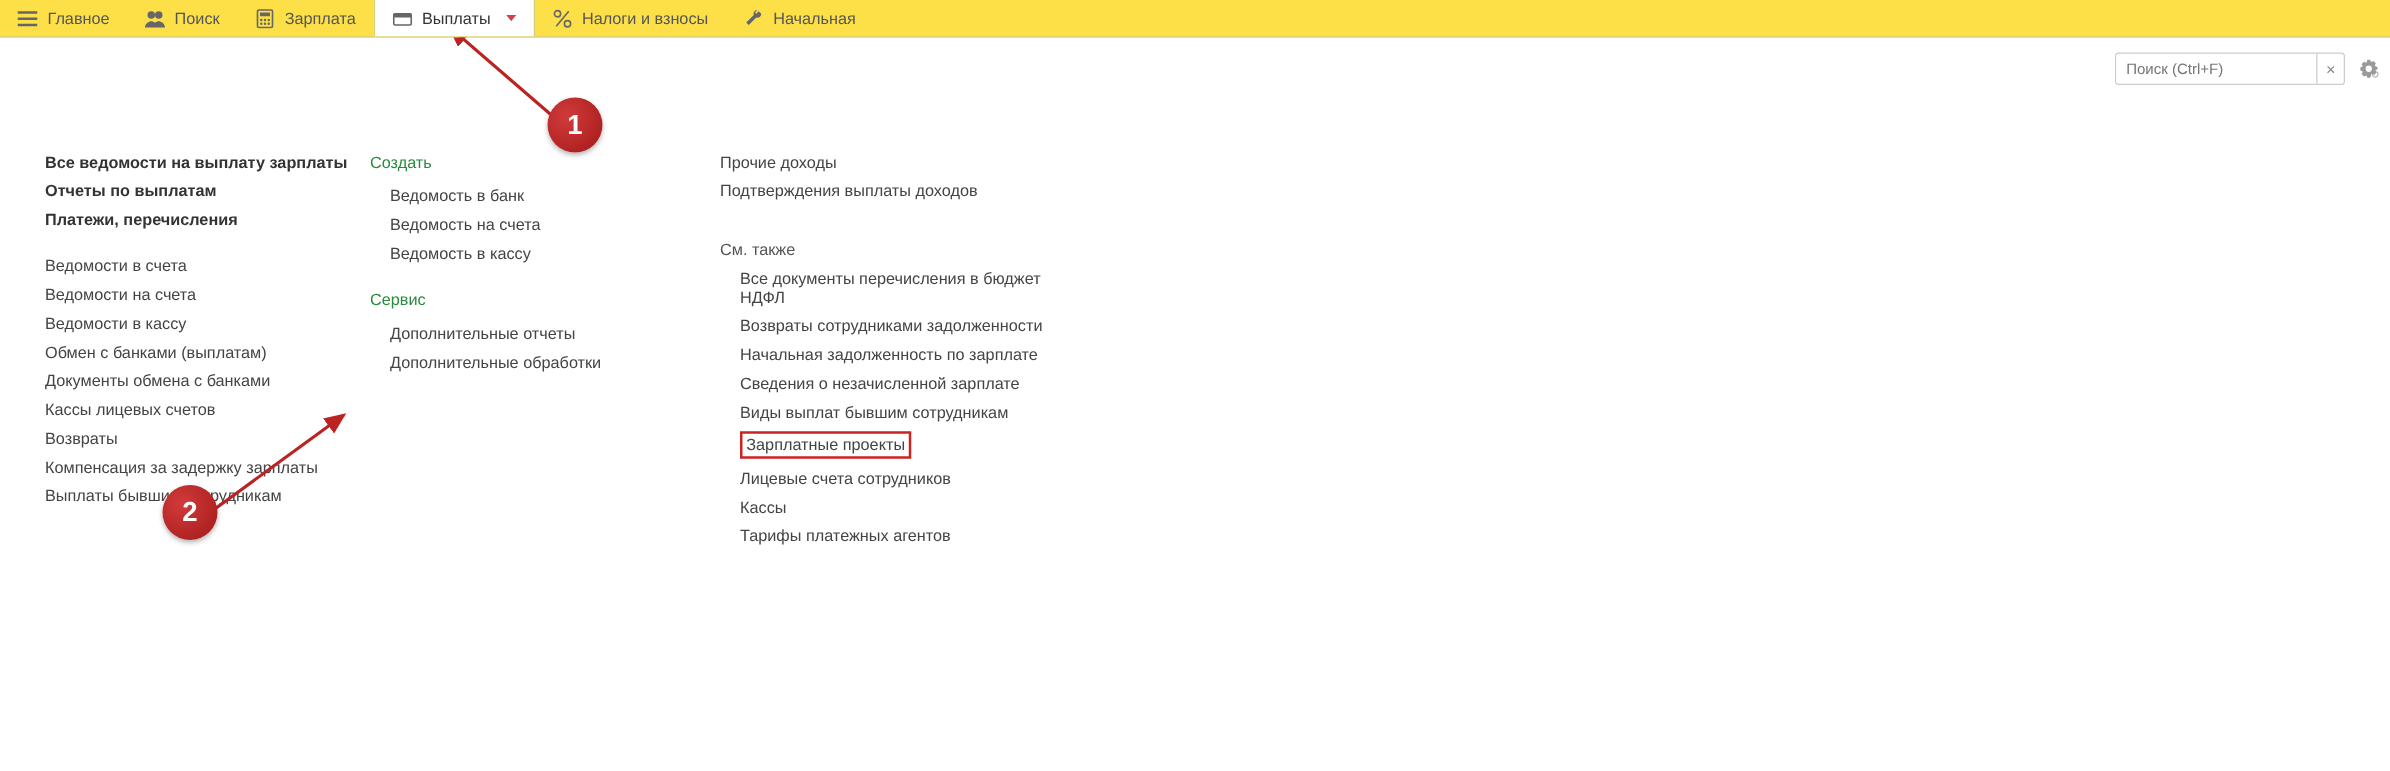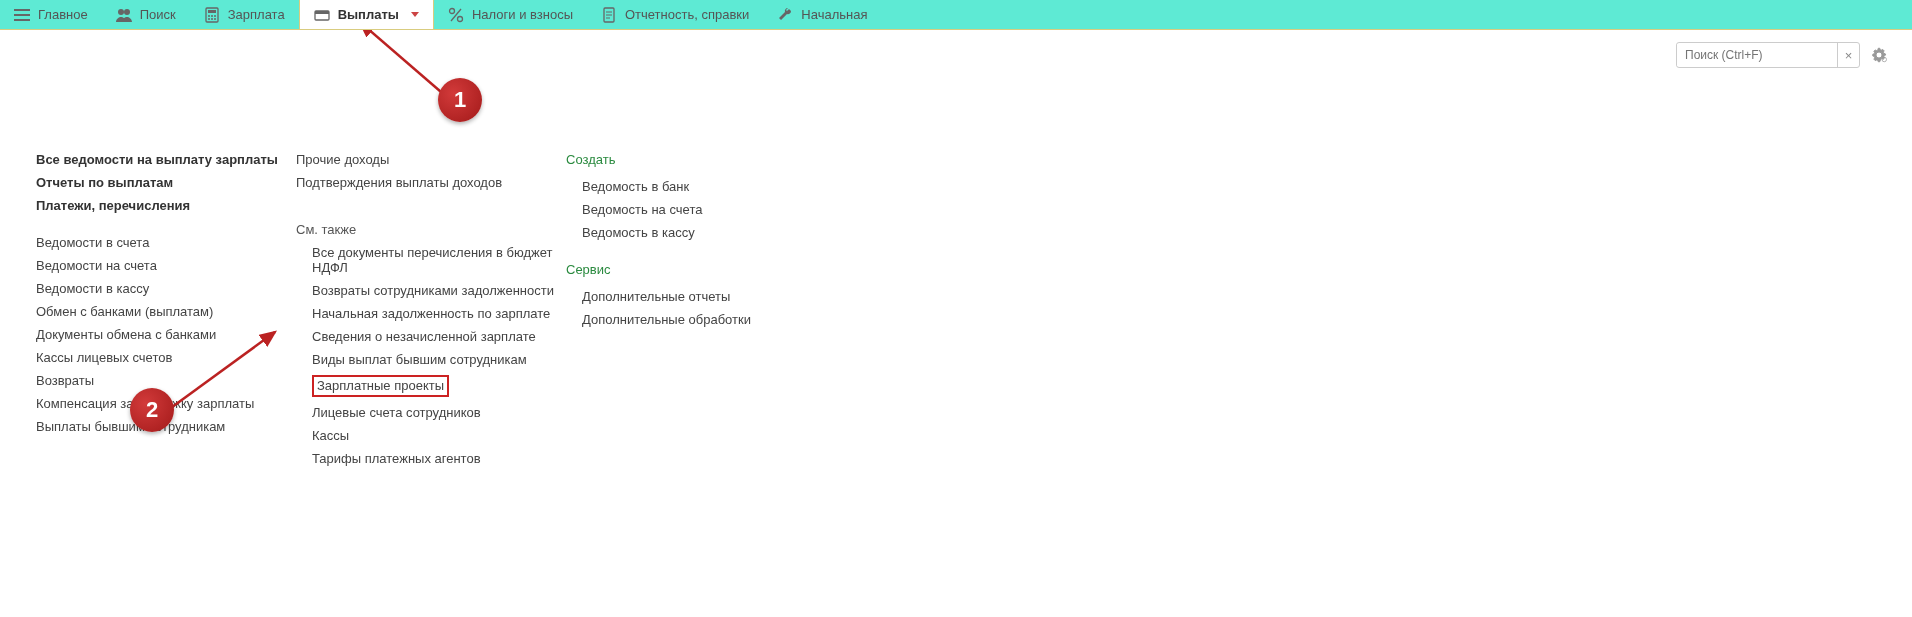--- a/index.html
+++ b/index.html
@@ -6,49 +6,48 @@
   body {
     font-family: Arial, sans-serif;
     font-size: 13px;
     color: #333;
     background: #fff;
     width: 1912px;
   }
   .top-nav {
     display: flex;
     align-items: stretch;
-    background: #5eead4;
+    background: #fde047;
     border-bottom: 1px solid #d9cc7f;
     height: 30px;
   }
   .nav-item {
     display: flex;
     align-items: center;
     padding: 0 14px;
     cursor: pointer;
     color: #555;
     gap: 8px;
     white-space: nowrap;
   }
   .nav-item.active {
     background: #fff;
     border-left: 1px solid #d9cc7f;
     border-right: 1px solid #d9cc7f;
     color: #333;
-    font-weight: bold;
   }
   .nav-icon { width: 16px; height: 16px; display: inline-flex; align-items:center; justify-content:center; }
   .nav-icon svg { width:16px; height:16px; fill:#666; }
   .caret-down {
     width:0; height:0; border-left:4px solid transparent; border-right:4px solid transparent; border-top:5px solid #cc4444; margin-left:4px;
   }
 
   .toolbar-right {
     position: absolute;
-    right: 22px;
+    right: 6px;
     top: 42px;
     display: flex;
     align-items: center;
     gap: 8px;
   }
   .search-box {
     display: flex;
     align-items: center;
     border: 1px solid #ccc;
     border-radius: 3px;
@@ -76,21 +75,21 @@
     cursor:pointer;
   }
   .gear-btn svg { fill:#999; width:18px; height:18px; }
   .gear-tiny { fill:#999; }
 
   .content {
     display: flex;
     padding: 42px 0 0 36px;
     position: relative;
   }
-  .column { margin-top: 80px; }
+  .column { margin-top: 50px; }
   .col1 { width: 260px; }
   .col2 { width: 270px; }
   .col3 { width: 280px; }
 
   .bold-link { font-weight: bold; color:#333; margin-bottom: 8px; cursor:pointer; }
   .plain-link { color:#444; margin-bottom: 8px; cursor:pointer; }
   .section-gap { height: 14px; }
   .subhead { color:#555; margin: 10px 0 8px 0; }
   .subhead-green { color:#2a8a3f; margin-bottom: 12px; }
   .indent { padding-left: 16px; }
@@ -159,31 +158,20 @@
   </div>
   <div class="nav-item">
     <span class="nav-icon">
       <svg viewBox="0 0 16 16">
           <circle cx="4" cy="4" r="2.5" fill="none" stroke="#666" stroke-width="1.3"></circle>
           <circle cx="12" cy="12" r="2.5" fill="none" stroke="#666" stroke-width="1.3"></circle>
           <line x1="13" y1="2" x2="3" y2="14" stroke="#666" stroke-width="1.3"></line>
         </svg>
     </span>
     <span>Налоги и взносы</span>
-  </div>
-  <div class="nav-item">
-    <span class="nav-icon">
-      <svg viewBox="0 0 16 16">
-          <rect x="3" y="1" width="10" height="14" rx="1" fill="none" stroke="#666" stroke-width="1.3"></rect>
-          <line x1="5" y1="5" x2="11" y2="5" stroke="#666"></line>
-          <line x1="5" y1="8" x2="11" y2="8" stroke="#666"></line>
-          <line x1="5" y1="11" x2="9" y2="11" stroke="#666"></line>
-        </svg>
-    </span>
-    <span>Отчетность, справки</span>
   </div>
   <div class="nav-item">
     <span class="nav-icon">
       <svg viewBox="0 0 16 16">
           <path d="M14 4a3 3 0 0 1-4 3L4 13l-2-2 6-6a3 3 0 0 1 3-4l-2 2 1 1 2-2z" fill="#666"></path>
         </svg>
     </span>
     <span>Начальная</span>
   </div>
 </div>
@@ -210,55 +198,55 @@
     <div class="section-gap"></div>
     <div class="plain-link">Ведомости в счета</div>
     <div class="plain-link">Ведомости на счета</div>
     <div class="plain-link">Ведомости в кассу</div>
     <div class="plain-link">Обмен с банками (выплатам)</div>
     <div class="plain-link">Документы обмена с банками</div>
     <div class="plain-link">Кассы лицевых счетов</div>
     <div class="plain-link">Возвраты</div>
     <div class="plain-link">Компенсация за задержку зарплаты</div>
     <div class="plain-link">Выплаты бывшим сотрудникам</div>
+  </div>
+
+  <div class="column col3">
+    <div class="subhead-green">Создать</div>
+    <div class="indent">
+      <div class="plain-link">Ведомость в банк</div>
+      <div class="plain-link">Ведомость на счета</div>
+      <div class="plain-link">Ведомость в кассу</div>
+    </div>
+    <div class="section-gap"></div>
+    <div class="subhead-green">Сервис</div>
+    <div class="indent">
+      <div class="plain-link">Дополнительные отчеты</div>
+      <div class="plain-link">Дополнительные обработки</div>
+    </div>
   </div>
 
   <div class="column col2">
     <div class="plain-link">Прочие доходы</div>
     <div class="plain-link">Подтверждения выплаты доходов</div>
     <div class="section-gap"></div>
     <div class="subhead">См. также</div>
     <div class="indent">
       <div class="plain-link">Все документы перечисления в бюджет НДФЛ</div>
       <div class="plain-link">Возвраты сотрудниками задолженности</div>
       <div class="plain-link">Начальная задолженность по зарплате</div>
       <div class="plain-link">Сведения о незачисленной зарплате</div>
       <div class="plain-link">Виды выплат бывшим сотрудникам</div>
       <div class="plain-link"><span class="highlight-box">Зарплатные проекты</span></div>
       <div class="plain-link">Лицевые счета сотрудников</div>
       <div class="plain-link">Кассы</div>
       <div class="plain-link">Тарифы платежных агентов</div>
     </div>
   </div>
 
-  <div class="column col3">
-    <div class="subhead-green">Создать</div>
-    <div class="indent">
-      <div class="plain-link">Ведомость в банк</div>
-      <div class="plain-link">Ведомость на счета</div>
-      <div class="plain-link">Ведомость в кассу</div>
-    </div>
-    <div class="section-gap"></div>
-    <div class="subhead-green">Сервис</div>
-    <div class="indent">
-      <div class="plain-link">Дополнительные отчеты</div>
-      <div class="plain-link">Дополнительные обработки</div>
-    </div>
-  </div>
-
   <div class="anno-layer">
     <svg width="100%" height="100%" style="position:absolute;left:0;top:0;">
       <defs>
         <marker id="arr" markerWidth="8" markerHeight="8" refX="6" refY="3" orient="auto">
           <path d="M0,0 L7,3 L0,6 z" fill="#b22"></path>
         </marker>
       </defs>
       <line x1="448" y1="68" x2="360" y2="-8" stroke="#b22" stroke-width="2.5" marker-end="url(#arr)"></line>
       <line x1="168" y1="380" x2="275" y2="302" stroke="#b22" stroke-width="2.5" marker-end="url(#arr)"></line>
     </svg>

